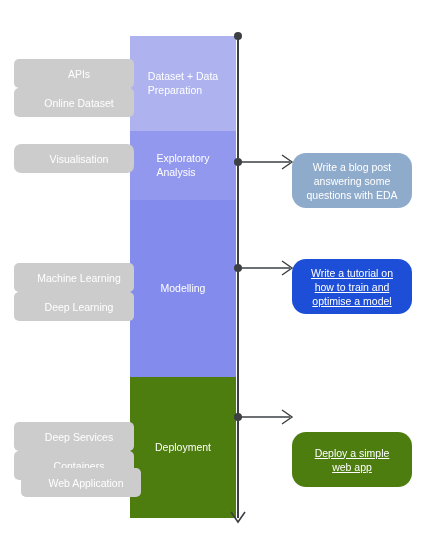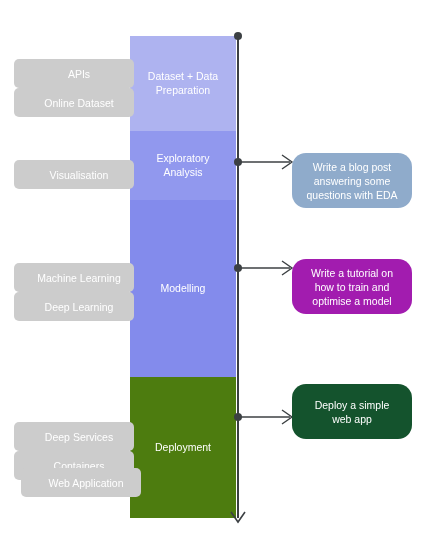--- a/index.html
+++ b/index.html
@@ -32,21 +32,21 @@
   }
 
   
   .phase-band {
     position: absolute;
     left: 130px;
     width: 106px;
     display: flex;
     align-items: center;
     justify-content: center;
-    text-align: center;
+    text-align: left;
     color: #ffffff;
     font-size: 10.5px;
     line-height: 13.5px;
     box-sizing: border-box;
     padding: 0 6px;
   }
   .phase-label {
     display: block;
     white-space: pre-line;
   }
@@ -140,21 +140,21 @@
         <span class="phase-label">Modelling</span>
       </div>
       <div class="phase-band" style="top: 377px; height: 141px; background: #4d7c0f;">
         <span class="phase-label">Deployment</span>
       </div>
     </div>
 
   <div id="tag-chips">
       <div class="tag-chip" style="top: 59px;">APIs</div>
       <div class="tag-chip" style="top: 88px;">Online Dataset</div>
-      <div class="tag-chip" style="top: 160px;">Visualisation</div>
+      <div class="tag-chip" style="top: 144px; border-radius: 7px;">Visualisation</div>
       <div class="tag-chip" style="top: 263px;">Machine Learning</div>
       <div class="tag-chip" style="top: 292px;">Deep Learning</div>
       <div class="tag-chip" style="top: 422px;">Deep Services</div>
       <div class="tag-chip" style="top: 451px;">Containers</div>
       <div class="tag-chip" style="top: 468px; margin-left: 7px;">Web Application</div>
     </div>
 
   <div id="timeline-spine"></div>
 
   <div class="spine-dot" id="spine-top-dot" style="top: 32px;"></div>
@@ -178,20 +178,20 @@
       <svg class="connector" viewBox="0 0 56 16" style="top: 409px;">
         <path d="M0 8 L52 8" fill="none" stroke="#3c4043" stroke-width="1.4"></path>
         <path d="M44 1 L54 8 L44 15" fill="none" stroke="#3c4043" stroke-width="1.4"></path>
       </svg>
     </div>
 
   <div id="output-cards">
       <div class="output-card" style="top: 153px; height: 55px; background: rgb(143, 171, 203);">Write a blog post
 answering some
 questions with EDA</div>
-      <div class="output-card" style="top: 259px; height: 55px; background: #a21caf;">Write a tutorial on
+      <div class="output-card" style="top: 259px; height: 55px; background: #1d4ed8; text-decoration: underline;">Write a tutorial on
 how to train and
 optimise a model</div>
-      <div class="output-card" style="top: 384px; height: 55px; background: #14532d;">Deploy a simple
+      <div class="output-card" style="top: 432px; height: 55px; background: #4d7c0f; text-decoration: underline;">Deploy a simple
 web app</div>
     </div>
 
 </div>
 
 </body></html>

